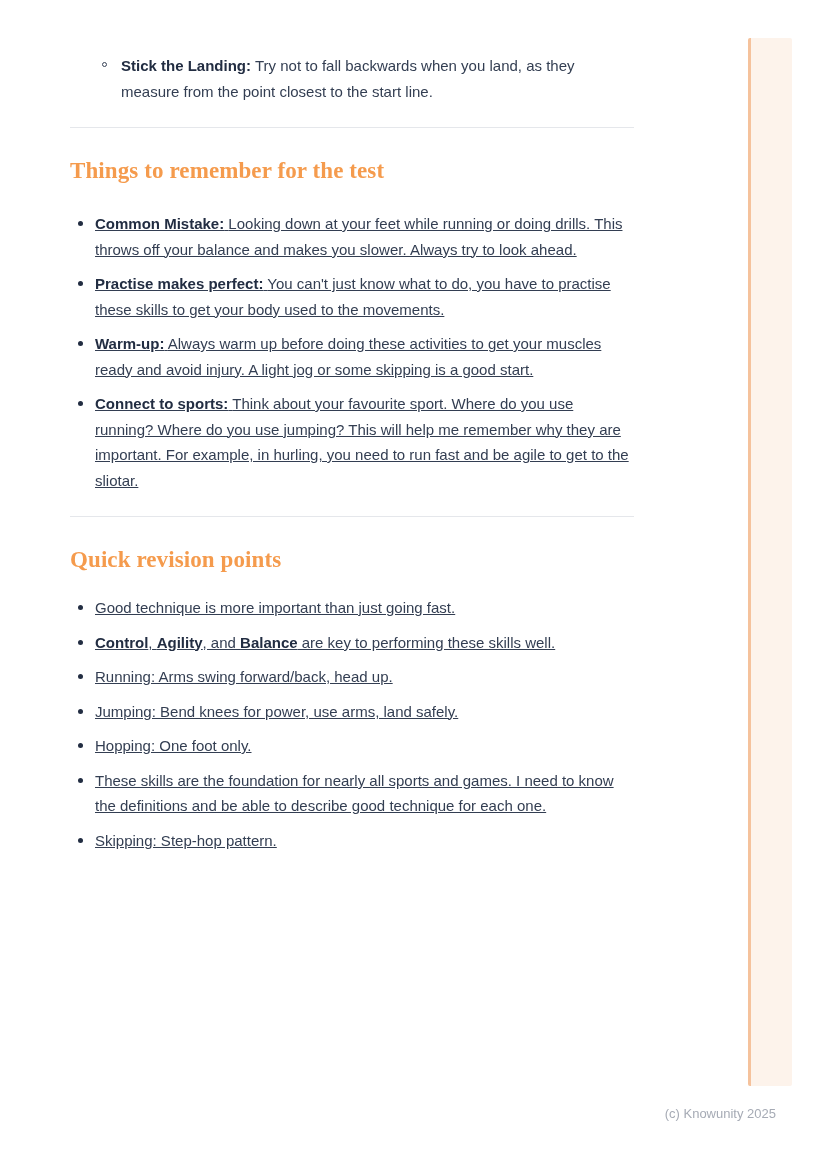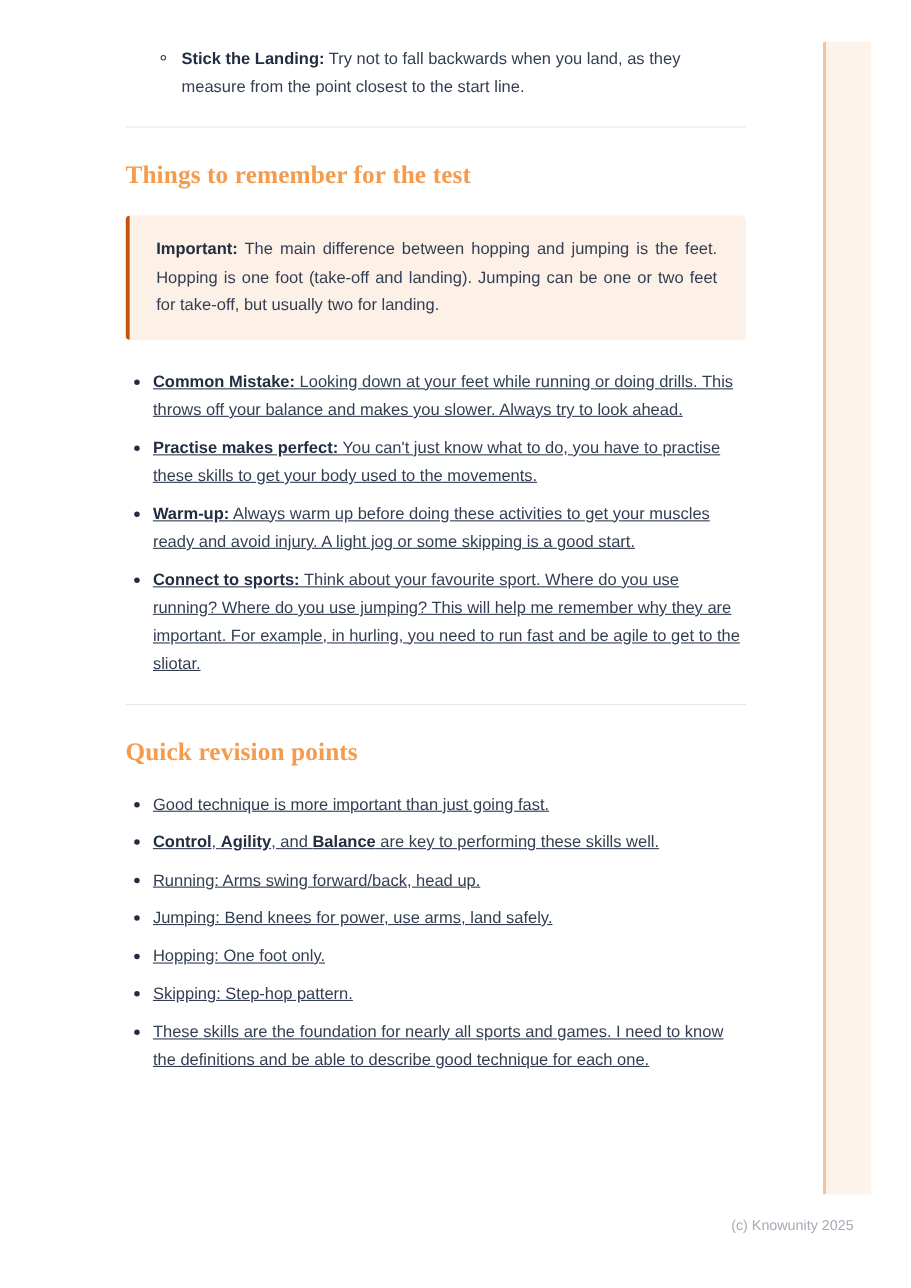--- a/index.html
+++ b/index.html
@@ -19,25 +19,24 @@
     top: 38px;
     width: 44px;
     height: 1048px;
     background: #fdf3eb;
     border-left: 3px solid #f5c29c;
     border-radius: 2px;
   }
   .content {
     position: absolute;
     left: 70px;
-    top: 38px;
+    top: 50px;
     width: 564px;
     font-size: 15px;
     line-height: 25.5px;
-    margin-left: 44px;
   }
   strong, .b { font-weight: 700; color: #222d42; }
 
   ul { list-style: none; }
   li { position: relative; padding-left: 25px; margin-bottom: 9px; }
   .li-text { display: block; }
 
   .sub-list li { padding-left: 51px; margin-bottom: 0; margin-top: 3px; }
   .circle-marker {
     position: absolute;
@@ -100,23 +99,20 @@
       <li>
         <span class="circle-marker"></span>
         <span class="li-text"><strong>Stick the Landing:</strong> <span>Try not to fall backwards when you land, as they measure from the point closest to the start line.</span></span>
       </li>
     </ul>
 
     <hr class="divider">
 
     <h2 class="section-title">Things to remember for the test</h2>
 
-    <div class="callout">
-      <span class="li-text"><strong>Important:</strong> <span>The main difference between hopping and jumping is the feet. Hopping is one foot (take-off and landing). Jumping can be one or two feet for take-off, but usually two for landing.</span></span>
-    </div>
 
     <ul class="bullets">
       <li>
         <span class="dot-marker"></span>
         <span class="li-text"><strong>Common Mistake:</strong> <span>Looking down at your feet while running or doing drills. This throws off your balance and makes you slower. Always try to look ahead.</span></span>
       </li>
       <li>
         <span class="dot-marker"></span>
         <span class="li-text"><strong>Practise makes perfect:</strong> <span>You can't just know what to do, you have to practise these skills to get your body used to the movements.</span></span>
       </li>
@@ -150,25 +146,25 @@
       <li>
         <span class="dot-marker"></span>
         <span class="li-text"><span>Jumping: Bend knees for power, use arms, land safely.</span></span>
       </li>
       <li>
         <span class="dot-marker"></span>
         <span class="li-text"><span>Hopping: One foot only.</span></span>
       </li>
       <li>
         <span class="dot-marker"></span>
-        <span class="li-text"><span>Skipping: Step-hop pattern.</span></span>
+        <span class="li-text"><span>These skills are the foundation for nearly all sports and games. I need to know the definitions and be able to describe good technique for each one.</span></span>
       </li>
       <li>
         <span class="dot-marker"></span>
-        <span class="li-text"><span>These skills are the foundation for nearly all sports and games. I need to know the definitions and be able to describe good technique for each one.</span></span>
+        <span class="li-text"><span>Skipping: Step-hop pattern.</span></span>
       </li>
     </ul>
 
   </div>
 
   <div class="footer">(c) Knowunity 2025</div>
 
 </div>
 
 </body></html>

